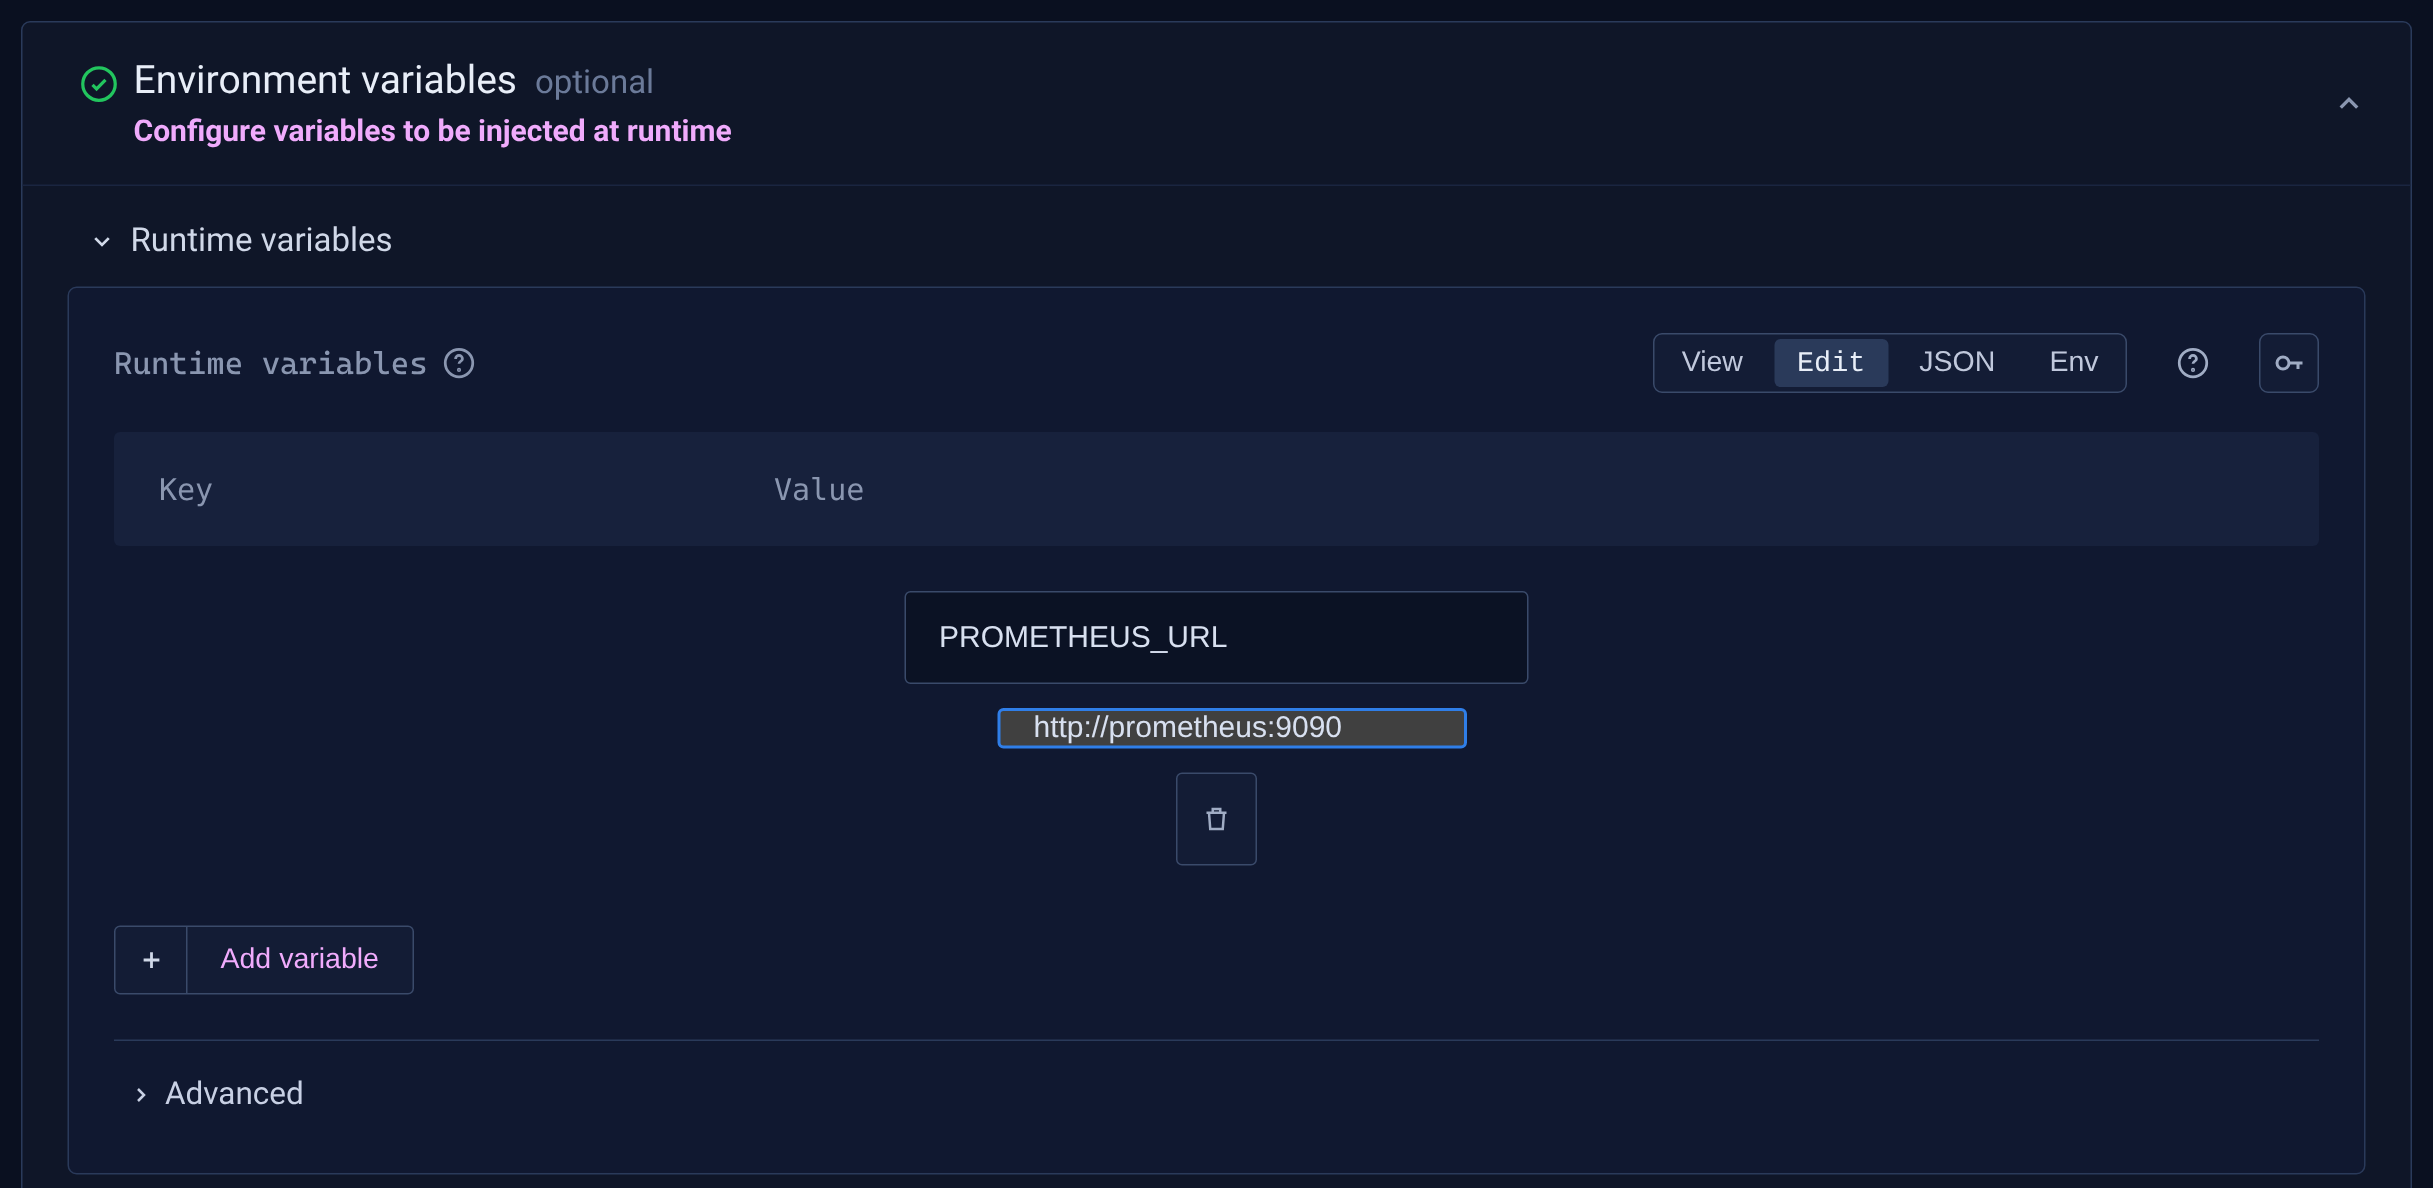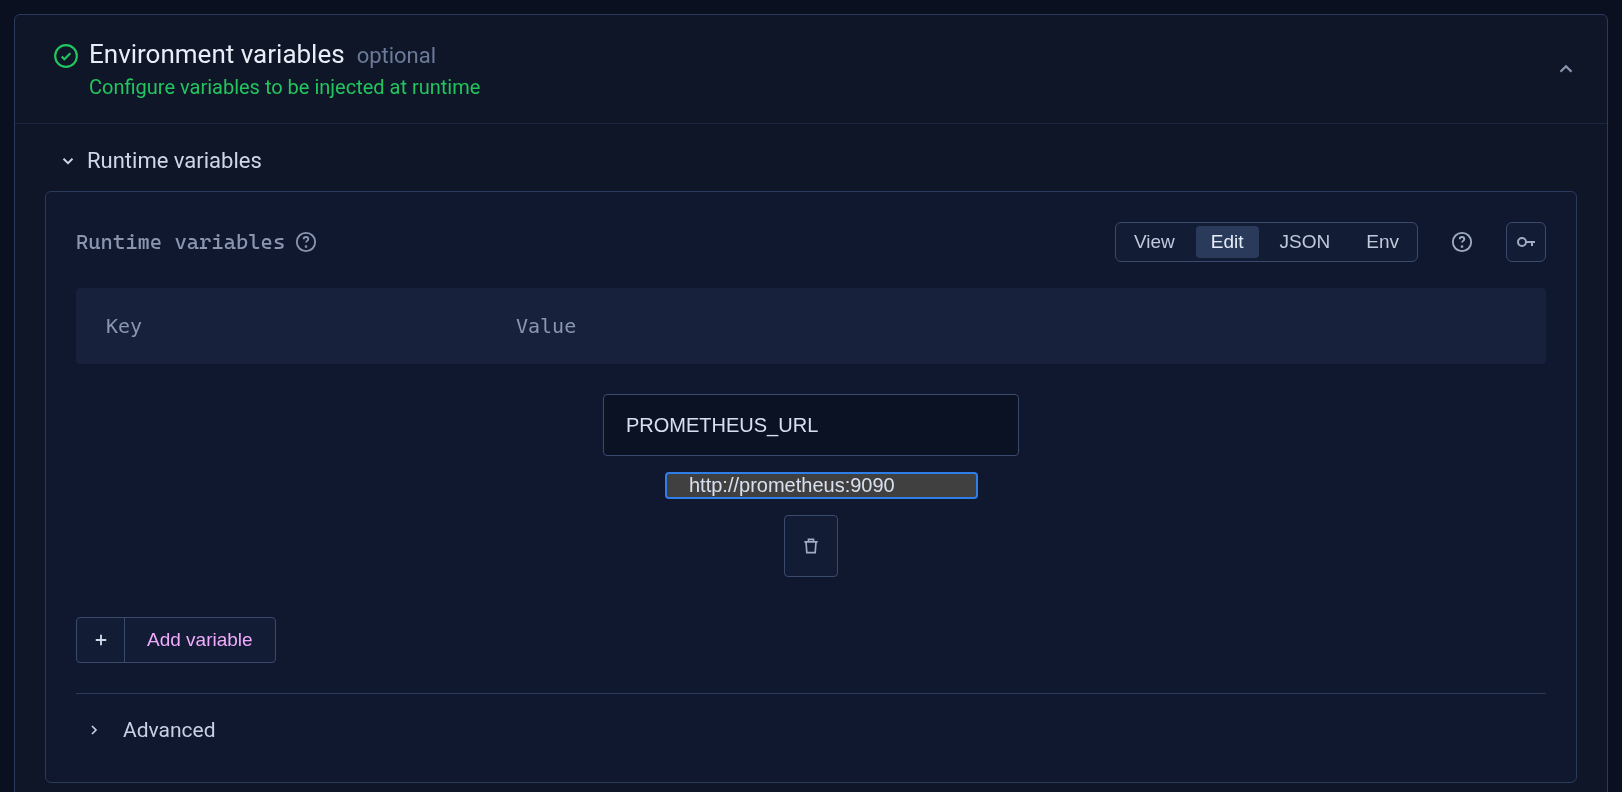--- a/index.html
+++ b/index.html
@@ -41,22 +41,23 @@
   color: #e8eef8;
   display: inline;
 }
 .header-optional {
   font-size: 22px;
   color: #6b7a99;
   margin-left: 8px;
 }
 .header-subtitle {
   font-size: 20px;
-  color: #22c55e;
+  color: #f0abfc;
   margin-top: 6px;
+  font-weight: bold;
 }
 .chevron-up {
   position: absolute;
   right: 30px;
   top: 50%;
   transform: translateY(-50%);
   cursor: pointer;
   color: #8a96b0;
 }
 .panel-body {
@@ -110,20 +111,21 @@
   cursor: pointer;
   background: transparent;
   border: none;
 }
 .mode-tab.active {
   background: #2a3a5a;
   color: #e8eef8;
   border-radius: 4px;
   margin: 3px;
   padding: 5px 15px;
+  font-family: Liberation Mono, monospace;
 }
 .icon-btn {
   width: 40px;
   height: 40px;
   border: 1px solid #3a4a6a;
   border-radius: 6px;
   background: #131c35;
   display: flex;
   align-items: center;
   justify-content: center;
@@ -213,21 +215,21 @@
   color: #f0abfc;
 }
 .divider {
   border: none;
   border-top: 1px solid #2a3a5a;
   margin: 30px 0 20px 0;
 }
 .advanced-toggle {
   display: flex;
   align-items: center;
-  gap: 21px;
+  gap: 8px;
   font-size: 21px;
   color: #c8d0e4;
   cursor: pointer;
   padding: 4px 0 10px 10px;
 }
 svg { display: block; }
 </style>
 </head>
 <body>
 

